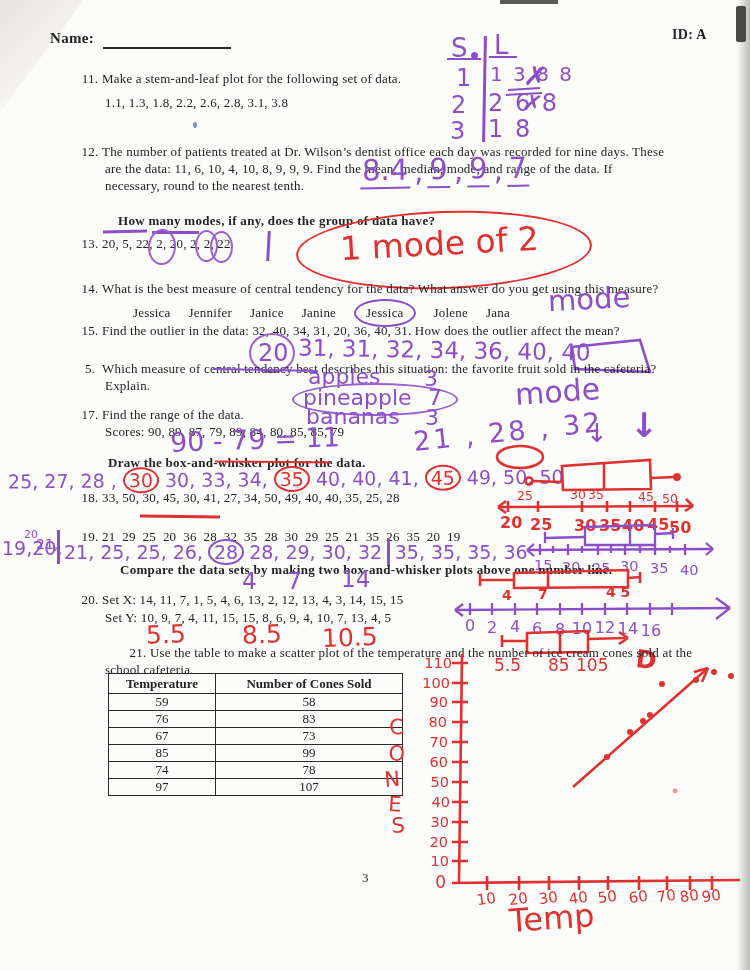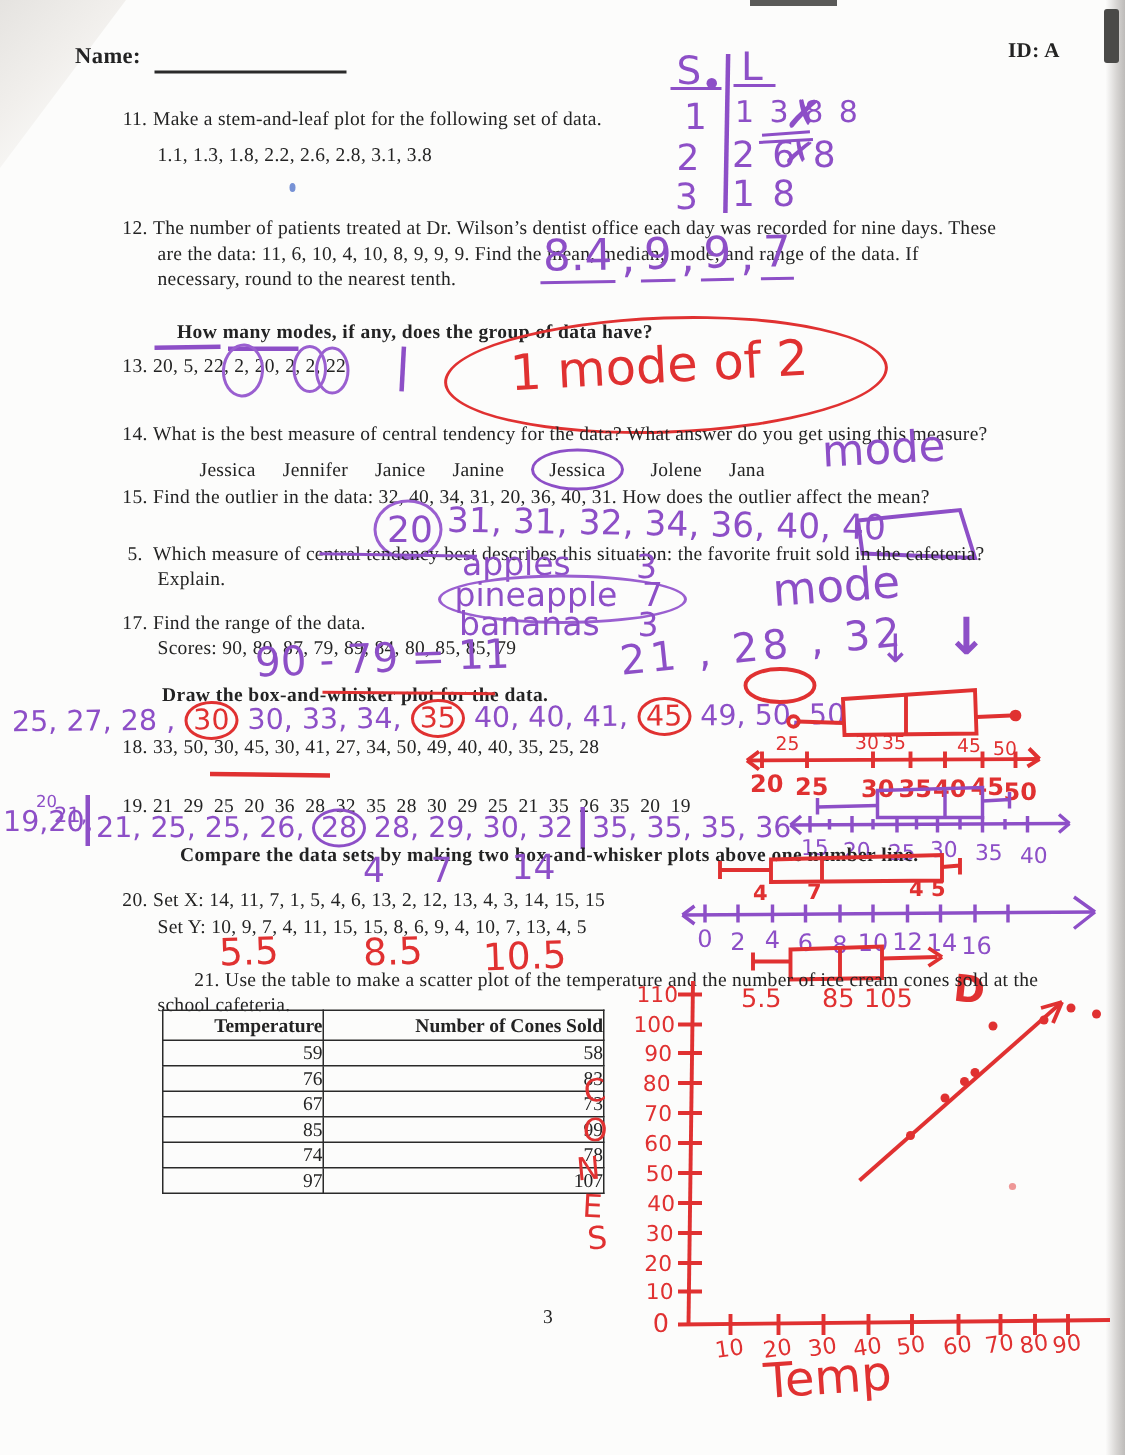--- a/index.html
+++ b/index.html
@@ -10,21 +10,21 @@
   .bold{font-weight:bold;letter-spacing:.3px;}
   .qnum{display:inline-block;width:24px;text-align:center;}
   .hw{font-family:"DejaVu Sans",sans-serif;color:#8d4fc7;white-space:nowrap;}
   .hwr{font-family:"DejaVu Sans",sans-serif;color:#e03131;white-space:nowrap;}
   .ell{border:2.5px solid #9a5fd0;border-radius:50%;}
   .ellr{border:2.8px solid #e03131;border-radius:50%;}
   .cir{display:inline-block;border:2.4px solid #e03131;border-radius:50%;padding:0 4px;color:#e03131;}
   .cirp{display:inline-block;border:2.4px solid #8d4fc7;border-radius:50%;padding:0 4px;}
   .u{border-bottom:2.5px solid #8d4fc7;padding:0 2px;}
   table.tb{border-collapse:collapse;}
-  table.tb td,table.tb th{border:1.4px solid #2a2a2a;font-size:13px;padding:0;text-align:right;}
+  table.tb td,table.tb th{border:1.4px solid #2a2a2a;font-size:13px;padding:0;text-align:center;}
   table.tb th{font-weight:bold;height:19px;}
   table.tb td{height:16px;}
   .fold{left:0;top:0;width:84px;height:112px;
         background:linear-gradient(135deg,#e5e3e0 0%,#f1efec 40%,#fcfcfb 78%);
         clip-path:polygon(0 0,84px 0,0 112px);}
   .redge{right:0;top:0;width:13px;height:970px;
         background:linear-gradient(90deg,#fcfcfb 0%,#d8d6d4 55%,#bdbbb9 100%);}
   svg text{font-family:"DejaVu Sans",sans-serif;}
 </style>
 </head>

